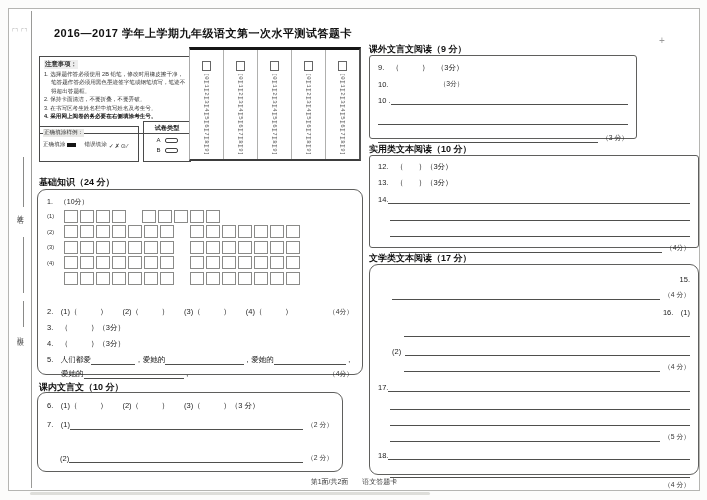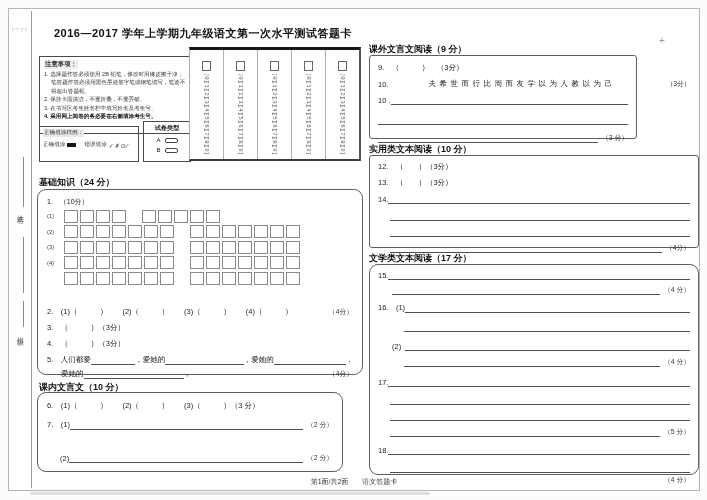--- a/index.html
+++ b/index.html
@@ -327,21 +327,20 @@
   </div>
 
   <div class="shead" style="left:360px; top:34px;">课外文言文阅读（9 分）</div>
 
   <div class="qbox soft" style="left:360px; top:46px; width:268px; height:84px; padding:4px 8px;">
     <div class="row" style="margin-top:3px;">
         <span class="t">9.　（　　　）　（3分）</span>
       </div>
     <div class="row" style="margin-top:6px;gap:37px;">
       <span class="t">10.</span>
-      <span class="t spaced" style="margin-left:3px;">夫希世而行比周而友学以为人教以为己</span>
       <span class="score" style="margin-left:14px;">（3分）</span>
     </div>
     <div class="row" style="margin-top:6px;">
       <span class="t">10 .</span>
       <span class="blank grow"></span>
     </div>
     <div class="row" style="margin-top:10px;">
         <span class="blank grow"></span>
       </div>
     <div class="row" style="margin-top:8px;">
@@ -371,29 +370,29 @@
       </div>
     <div class="row" style="margin-top:6px; padding-left:12px;">
       <span class="blank grow"></span>
       <span class="score">（4分）</span>
     </div>
   </div>
 
   <div class="shead" style="left:360px; top:243px;">文学类文本阅读（17 分）</div>
 
   <div class="qbox round" style="left:360px; top:255px; width:330px; height:211px; padding:5px 8px;">
-    <div class="row" style="">
+    <div class="row" style="margin-top:5px;flex-direction:column;">
       <span class="t">15.</span>
       <span class="blank grow"></span>
     </div>
     <div class="row" style="margin-top:5px; padding-left:14px;">
       <span class="blank grow"></span>
       <span class="score">（4 分）</span>
     </div>
-    <div class="row" style="margin-top:8px;">
+    <div class="row" style="margin-top:8px;flex-direction:column;">
       <span class="t">16.　(1)</span>
       <span class="blank grow"></span>
     </div>
     <div class="row" style="margin-top:9px; padding-left:26px;">
         <span class="blank grow"></span>
       </div>
     <div class="row" style="margin-top:9px; padding-left:14px;">
       <span class="t">(2)</span>
       <span class="blank grow" style="margin-left:4px;"></span>
     </div>

